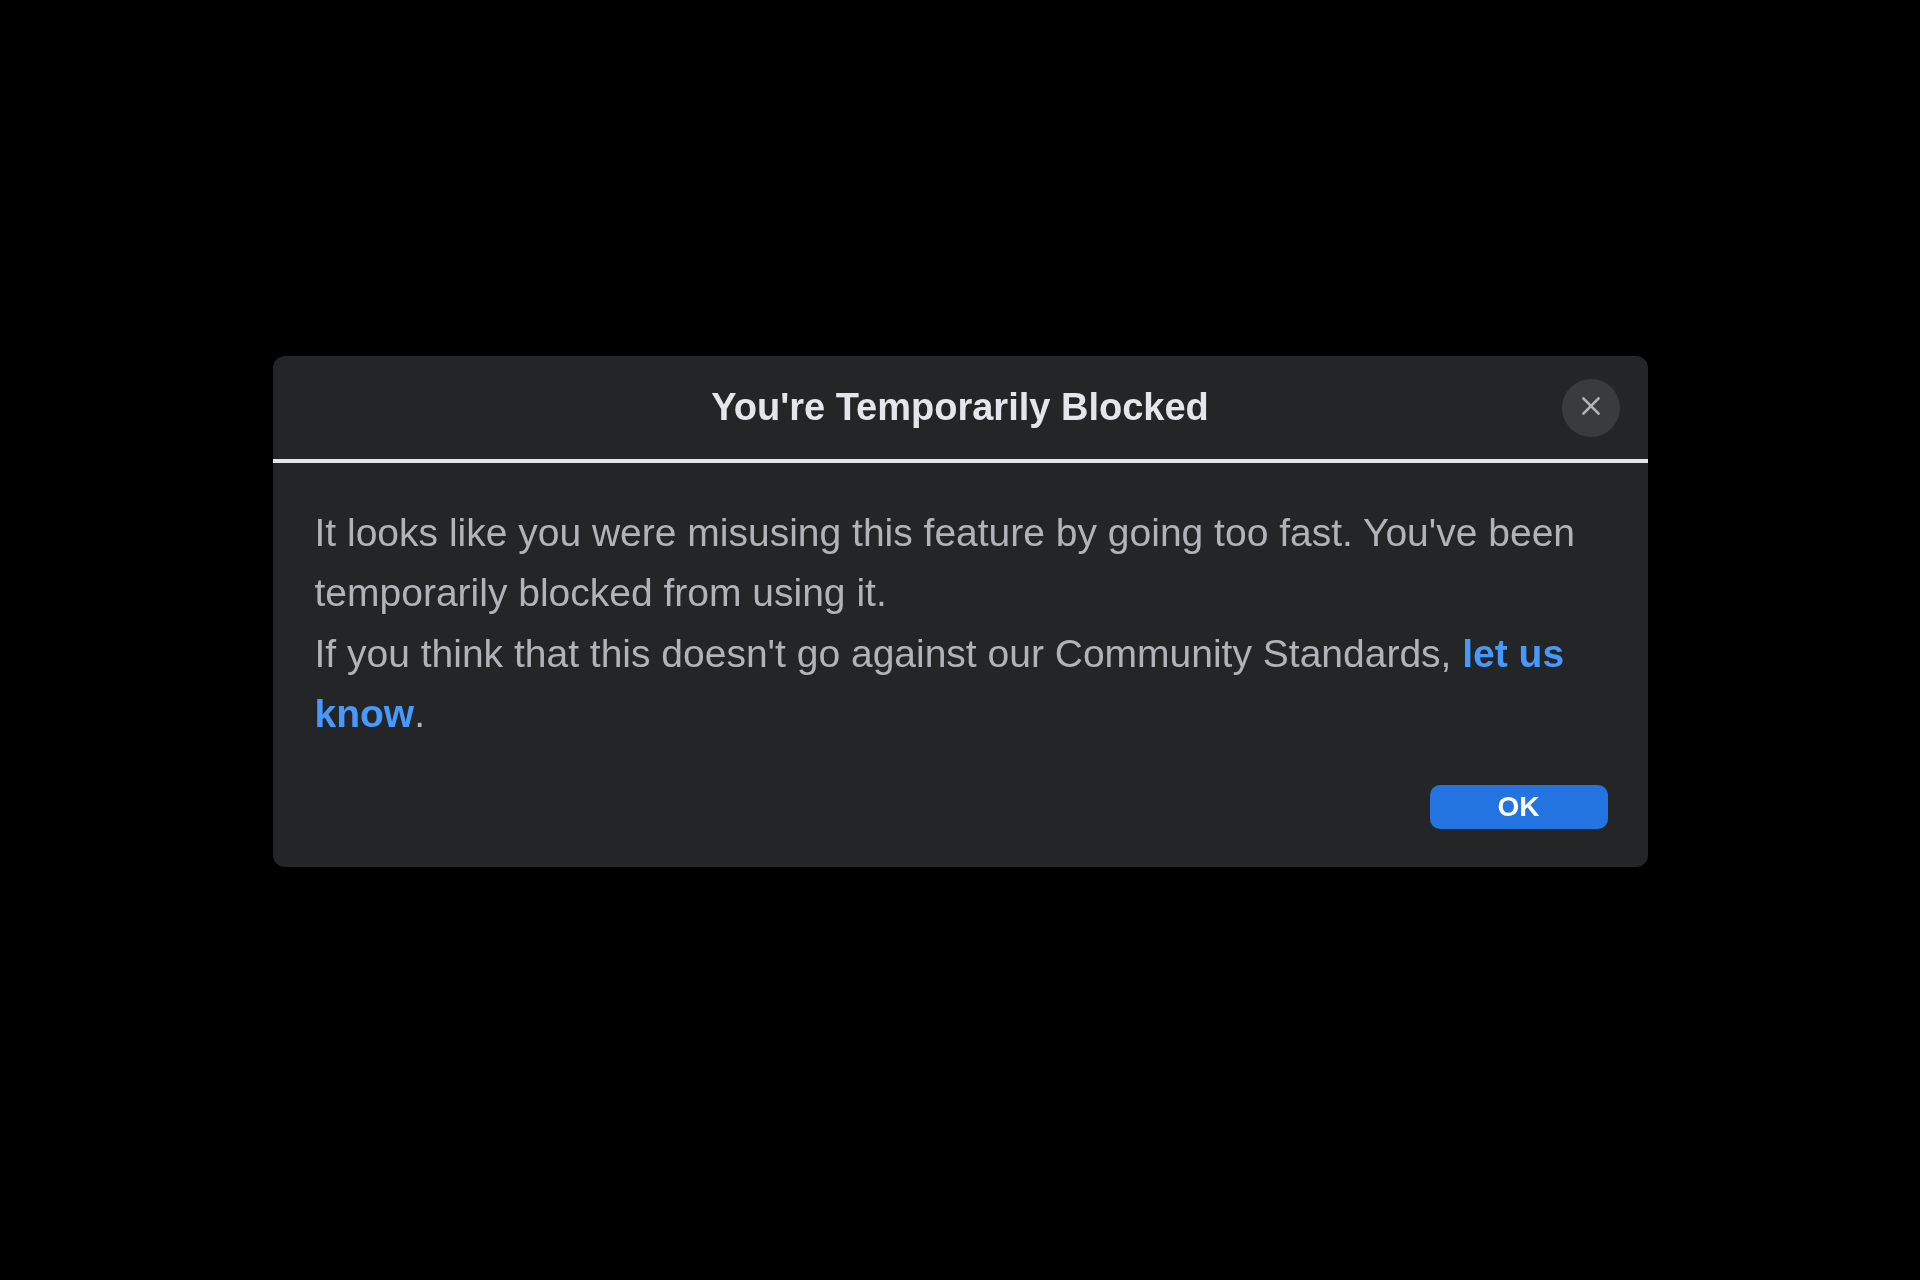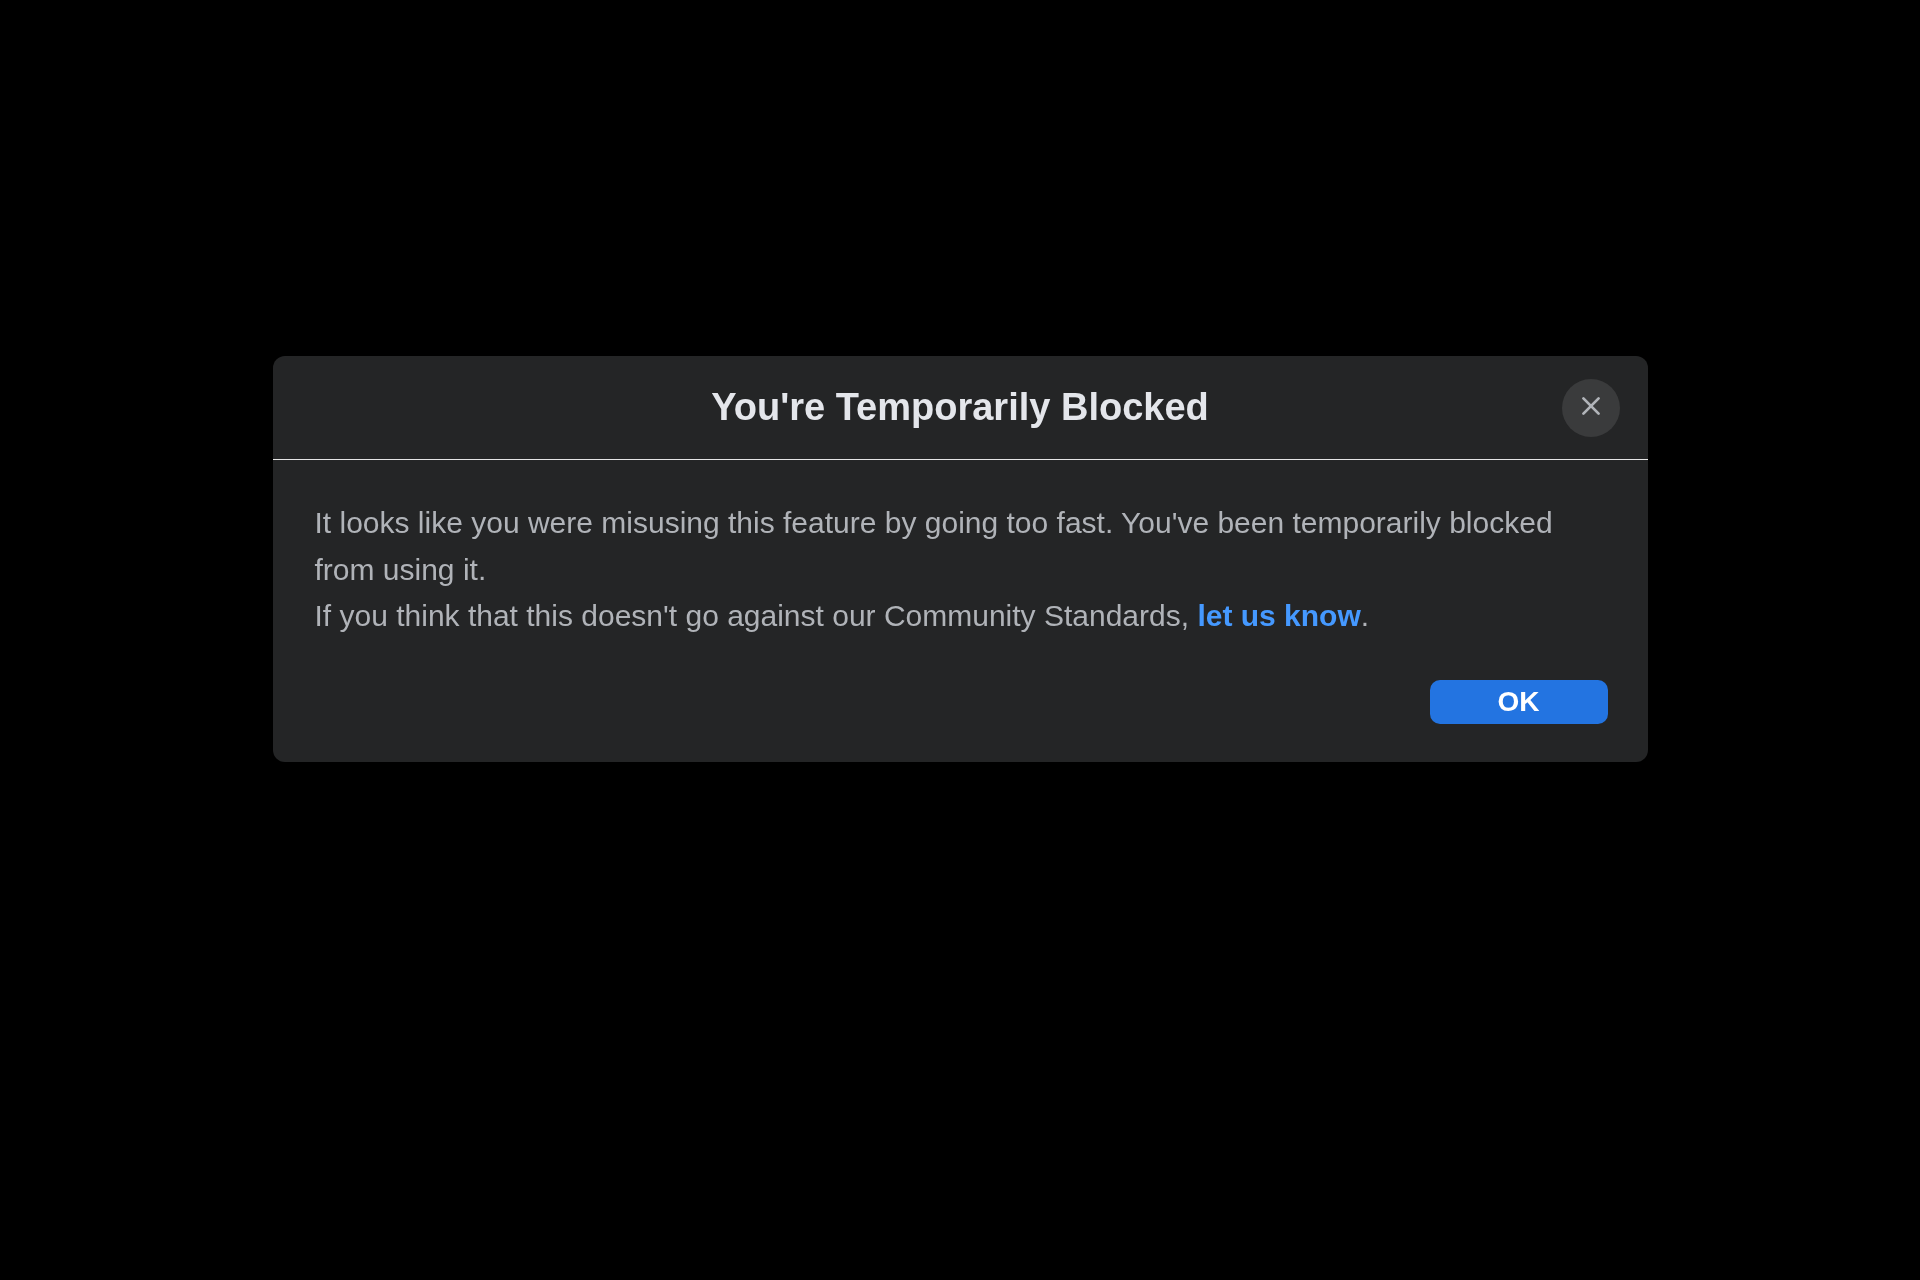--- a/index.html
+++ b/index.html
@@ -21,21 +21,21 @@
       width: 1375px;
       background: #242526;
       border-radius: 12px;
       margin-top: 356px;
       overflow: hidden;
       box-shadow: 0 12px 28px rgba(0,0,0,0.5);
     }
     .modal-header {
       position: relative;
       padding: 30px 40px 30px 40px;
-      border-bottom: 1px solid #e5e5e5;
+      border-bottom: 4px solid #e5e5e5;
       display: flex;
       align-items: flex-start;
       justify-content: center;
     }
     .modal-title {
       color: #e4e6eb;
       font-size: 38px;
       font-weight: 700;
       text-align: center;
     }
@@ -56,21 +56,21 @@
     }
     .close-btn svg {
       width: 26px;
       height: 26px;
     }
     .modal-body {
       padding: 40px 42px 10px 42px;
     }
     .body-text {
       color: #b0b3b8;
-      font-size: 30px;
+      font-size: 39px;
       line-height: 1.55;
       font-weight: 400;
     }
     .body-link {
       color: #4599ff;
       cursor: pointer;
       font-weight: 700;
     }
     .modal-footer {
       padding: 30px 40px 38px 40px;

